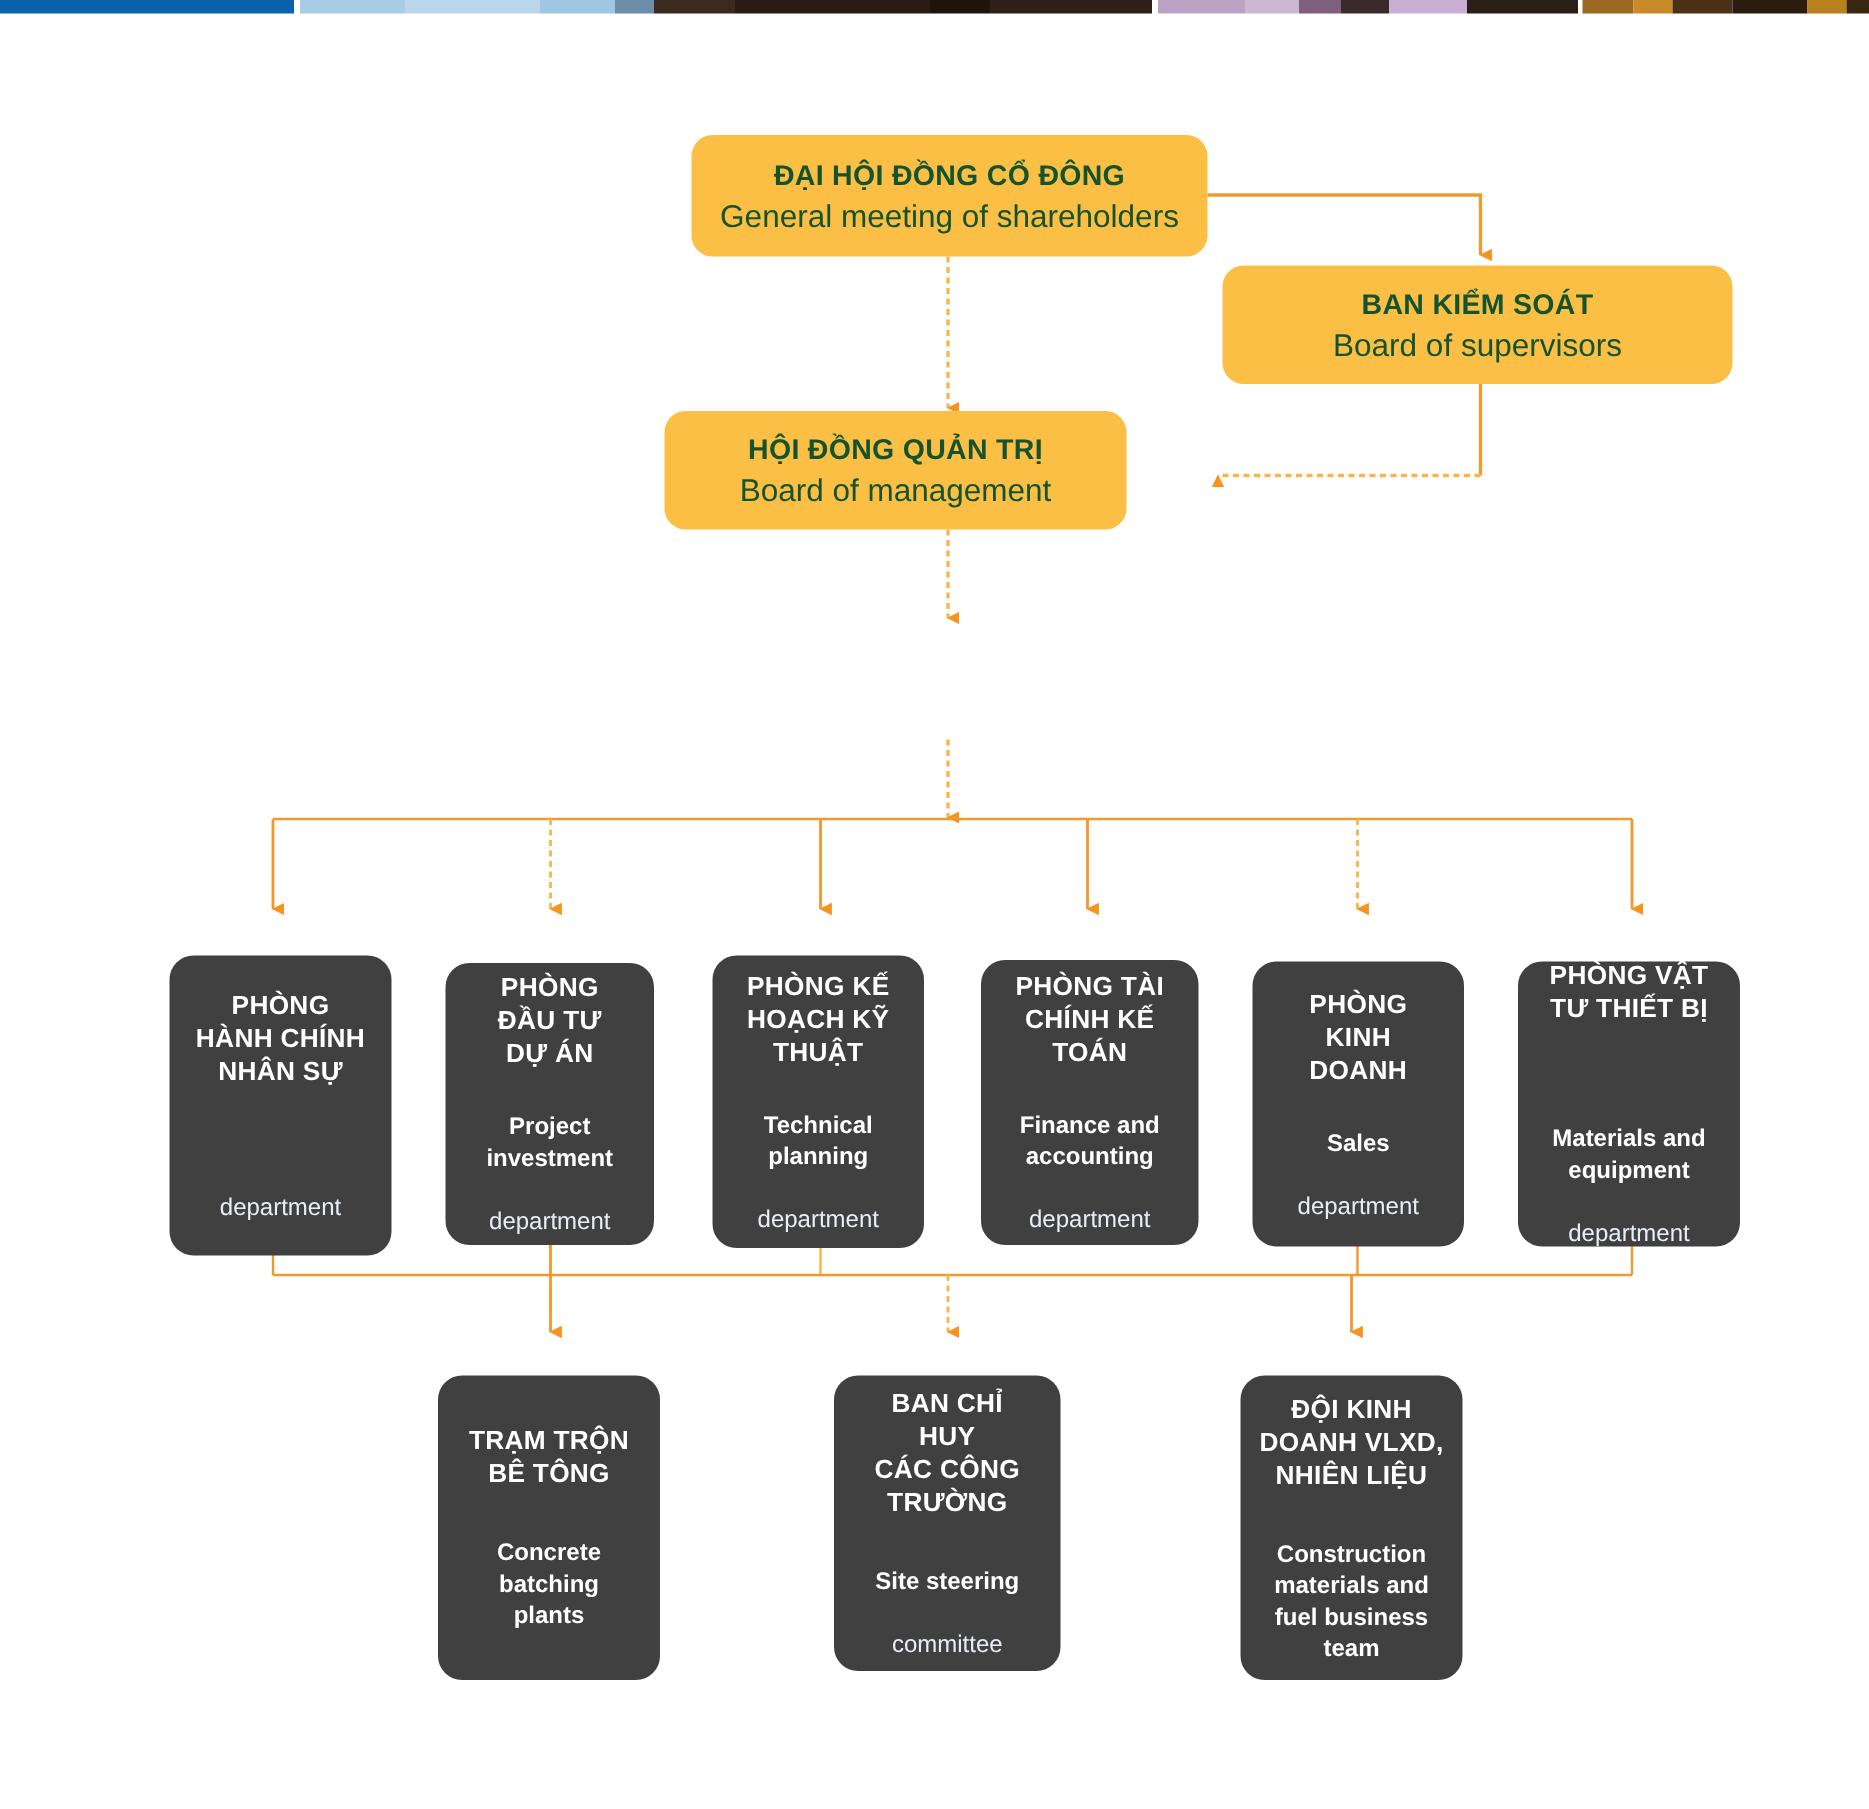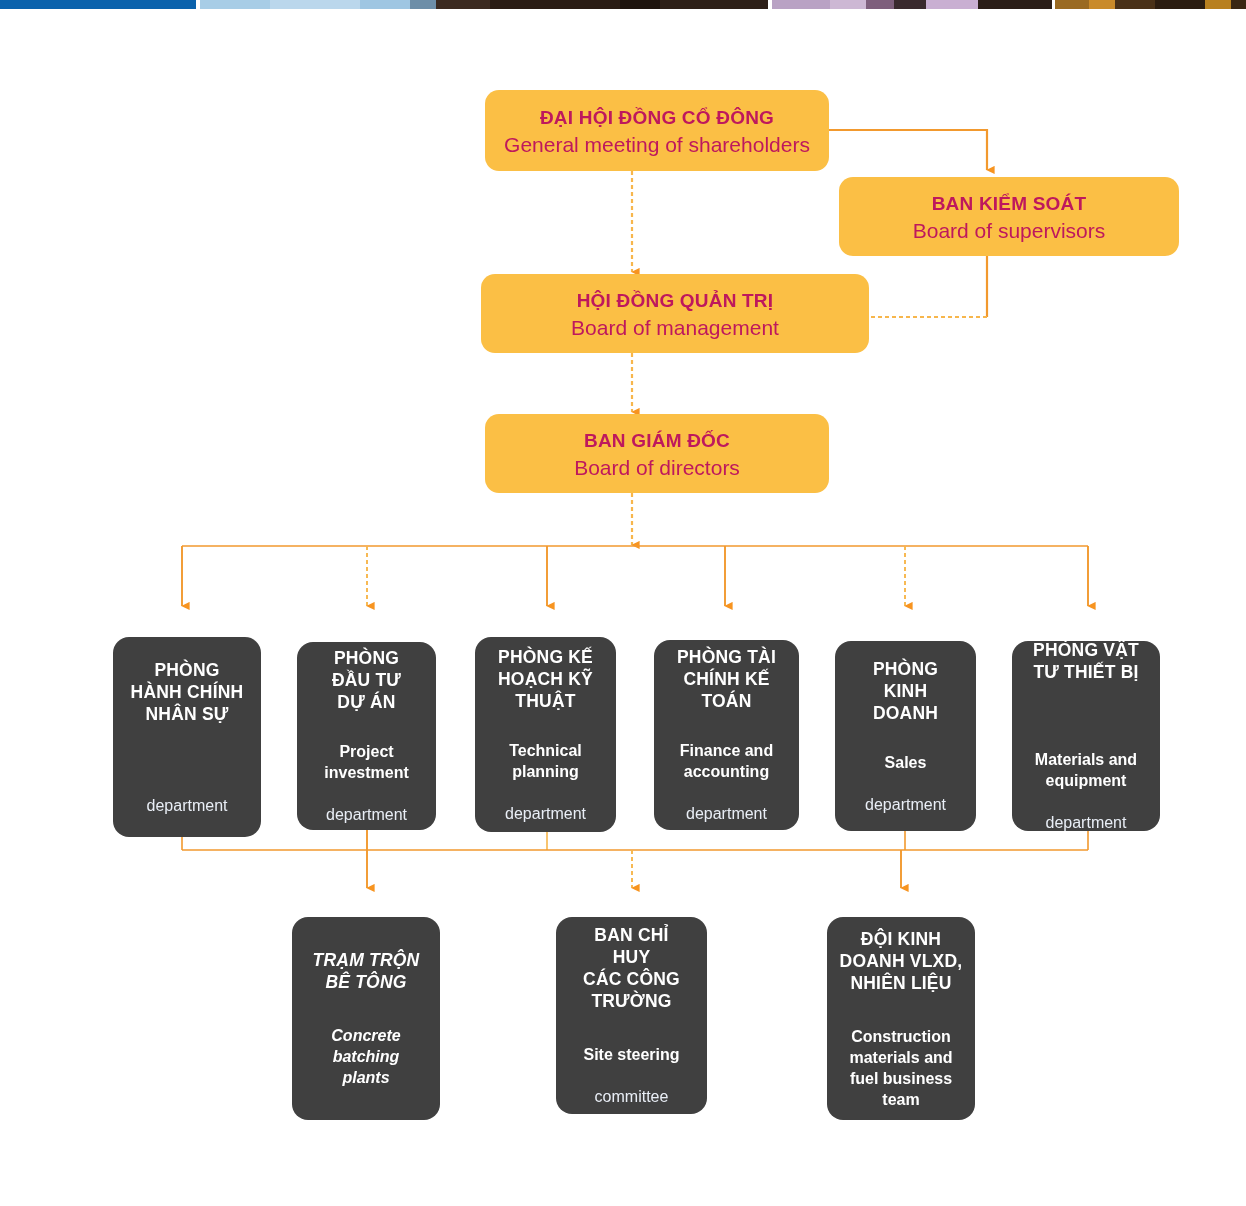--- a/index.html
+++ b/index.html
@@ -42,22 +42,21 @@
     display: flex;
     flex-direction: column;
     align-items: center;
     justify-content: center;
     text-align: center;
     z-index: 5;
   }
   .node.yellow {
     background: #FBBF45;
     border-radius: 14px;
-    color: #be185d;
-    margin-left: 24px;
+    color: #14532d;
   }
   .node.blue {
     background: #404040;
     border-radius: 16px;
     color: #ffffff;
     margin-top: 25px;
   }
   .node .vn {
     font-weight: bold;
     letter-spacing: .2px;
@@ -155,29 +154,25 @@
   <div class="node yellow" style="left:461px; top:90px; width:344px; height:81px;">
     <div class="vn nowrap">ĐẠI HỘI ĐỒNG CỔ ĐÔNG</div>
     <div class="en nowrap">General meeting of shareholders</div>
   </div>
 
   <div class="node yellow" style="left:815px; top:177px; width:340px; height:79px;">
     <div class="vn nowrap">BAN KIỂM SOÁT</div>
     <div class="en nowrap">Board of supervisors</div>
   </div>
 
-  <div class="node yellow" style="left:457px; top:274px; width:388px; height:79px;">
+  <div class="node yellow" style="left:443px; top:274px; width:308px; height:79px;">
     <div class="vn nowrap">HỘI ĐỒNG QUẢN TRỊ</div>
     <div class="en nowrap">Board of management</div>
   </div>
 
-  <div class="node yellow" style="left:461px; top:414px; width:344px; height:79px;">
-    <div class="vn nowrap">BAN GIÁM ĐỐC</div>
-    <div class="en nowrap">Board of directors</div>
-  </div>
 
   <div class="node blue" style="left:113px; top:612px; width:148px; height:200px; padding:6px 4px;">
     <div class="vn nowrap">PHÒNG
 HÀNH CHÍNH
 NHÂN SỰ</div>
     <div class="en nowrap">
       <br>
       <span class="soft">department</span>
     </div>
   </div>
@@ -228,21 +223,21 @@
   <div class="node blue" style="left:1012px; top:616px; width:148px; height:190px; padding:6px 4px;gap:38px;">
     <div class="vn nowrap">PHÒNG VẬT
 TƯ THIẾT BỊ</div>
     <div class="en nowrap">
       <span>Materials and
 equipment</span><br>
       <span class="soft">department</span>
     </div>
   </div>
 
-  <div class="node blue bottom" style="left:292px; top:892px; width:148px; height:203px; padding:6px 20px;font-style:italic;">
+  <div class="node blue bottom" style="left:292px; top:892px; width:148px; height:203px; padding:6px 20px;">
     <div class="vn nowrap">TRẠM TRỘN
 BÊ TÔNG</div>
     <div class="en nowrap">
       <span>Concrete
 batching plants</span>
     </div>
   </div>
 
   <div class="node blue bottom" style="left:556px; top:892px; width:151px; height:197px; padding:6px 20px;">
     <div class="vn nowrap">BAN CHỈ HUY

